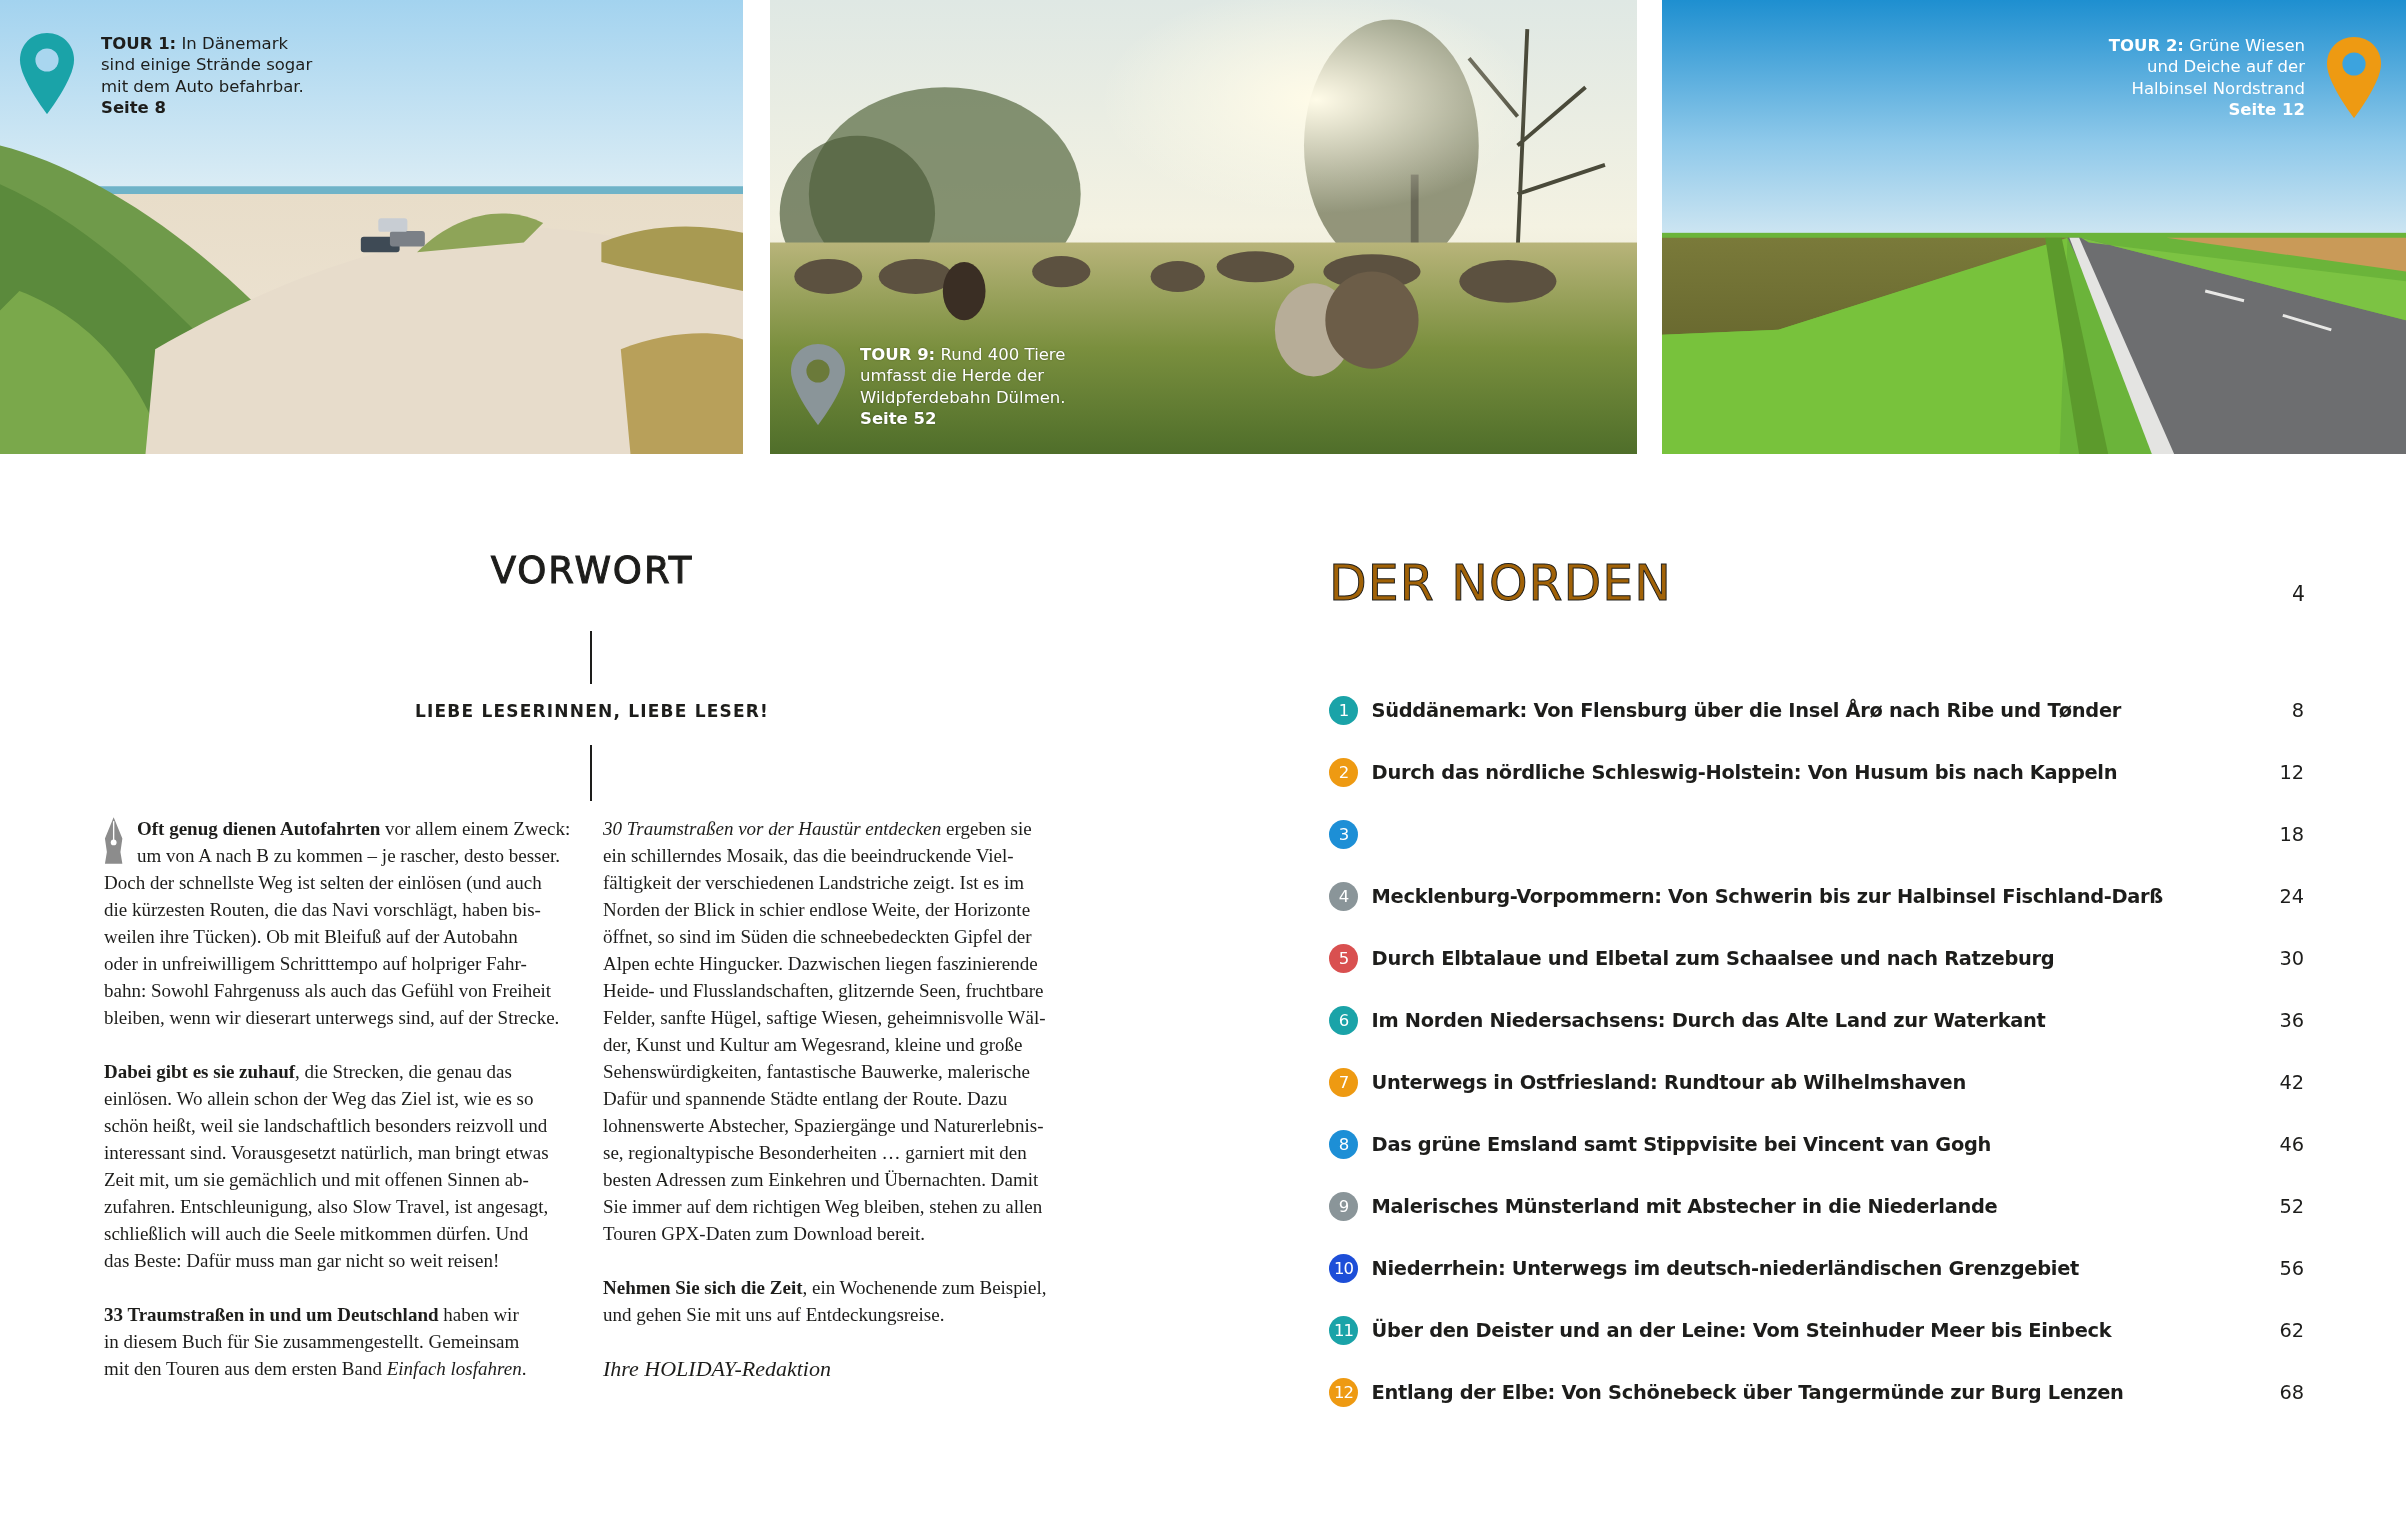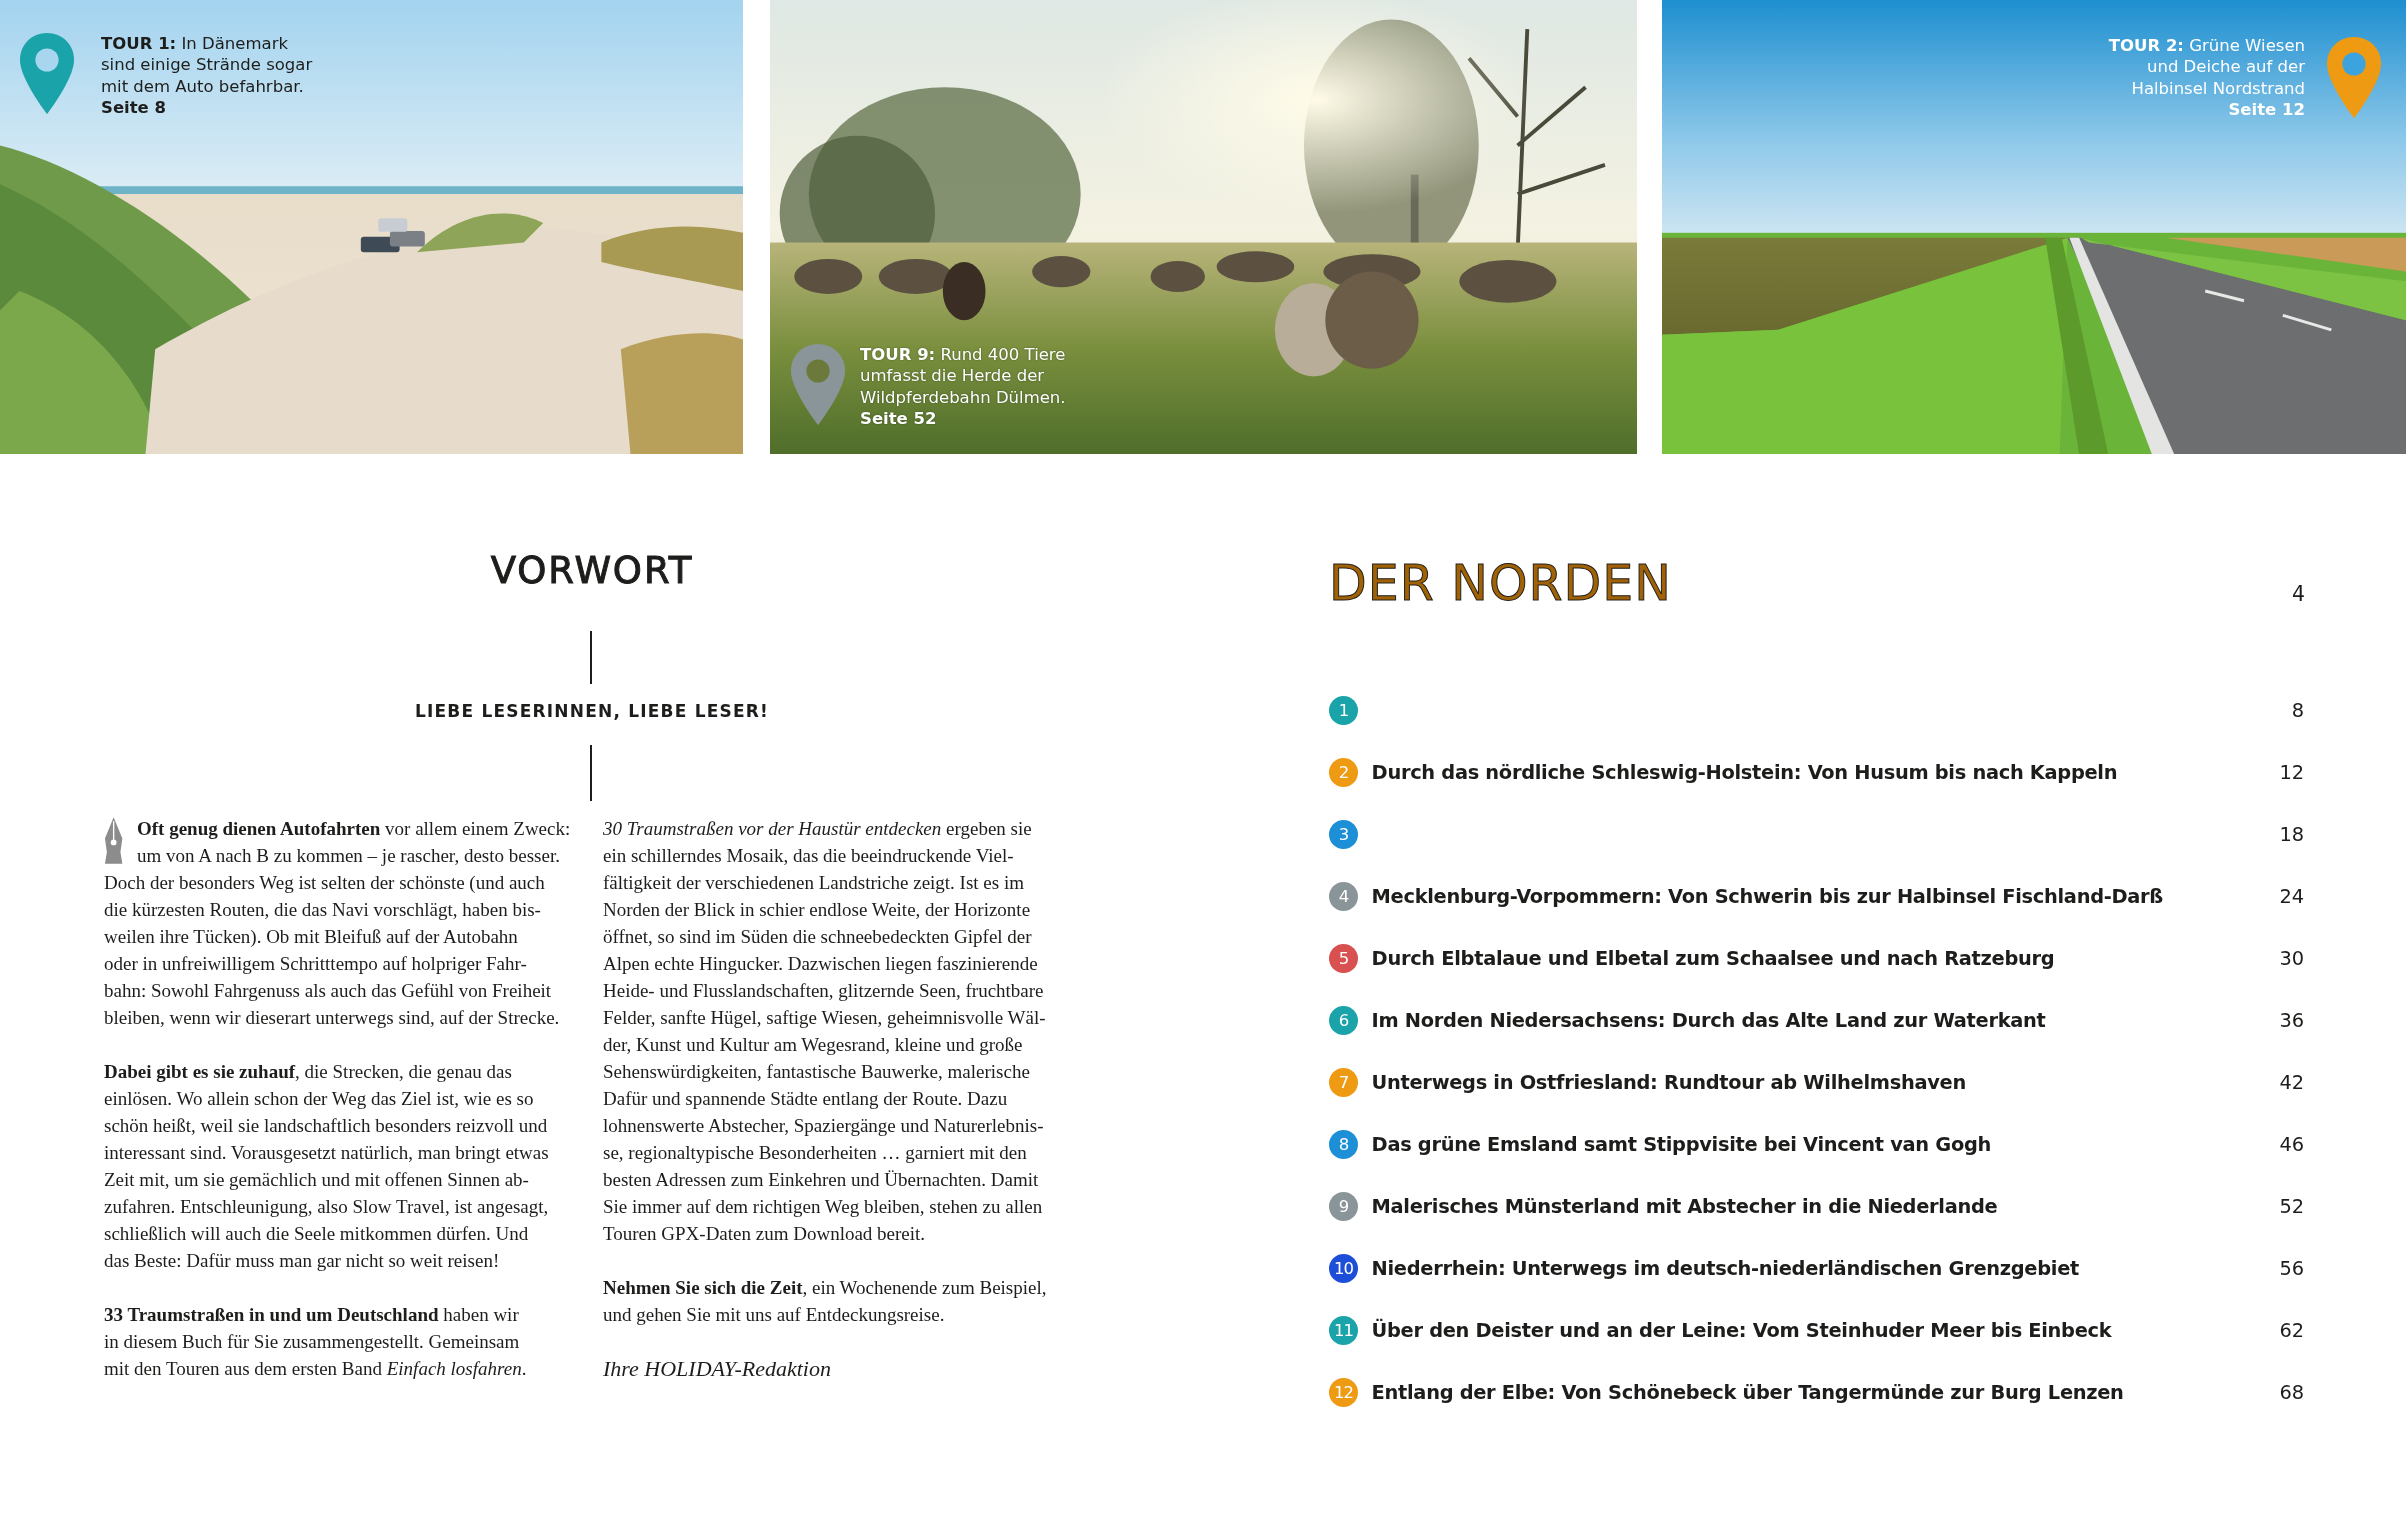--- a/index.html
+++ b/index.html
@@ -229,21 +229,21 @@
 <svg id="nib-icon" viewBox="0 0 22 48">
   <path d="M11 0 L20 22 L18 36 L20 48 L2 48 L4 36 L2 22 Z" fill="#8c8c8c"></path>
   <circle cx="11" cy="26" r="3" fill="#ffffff"></circle>
   <rect x="10.3" y="4" width="1.4" height="20" fill="#ffffff"></rect>
 </svg>
 
 <div class="textcol" id="col-1">
   <p class="first-para">
     <span class="line indent"><b>Oft genug dienen Autofahrten</b><span> vor allem einem Zweck:</span></span>
     <span class="line indent">um von A nach B zu kommen – je rascher, desto besser.</span>
-    <span class="line">Doch der besonders Weg ist selten der schönste (und auch</span>
+    <span class="line">Doch der schnellste Weg ist selten der einlösen (und auch</span>
     <span class="line">die kürzesten Routen, die das Navi vorschlägt, haben bis-</span>
     <span class="line">weilen ihre Tücken). Ob mit Bleifuß auf der Autobahn</span>
     <span class="line">oder in unfreiwilligem Schritttempo auf holpriger Fahr-</span>
     <span class="line">bahn: Sowohl Fahrgenuss als auch das Gefühl von Freiheit</span>
     <span class="line">bleiben, wenn wir dieserart unterwegs sind, auf der Strecke.</span>
   </p>
   <p>
     <span class="line"><b>Dabei gibt es sie zuhauf</b><span>, die Strecken, die genau das</span></span>
     <span class="line">einlösen. Wo allein schon der Weg das Ziel ist, wie es so</span>
     <span class="line">schön heißt, weil sie landschaftlich besonders reizvoll und</span>
@@ -285,20 +285,21 @@
   </p>
   <span id="signature">Ihre HOLIDAY-Redaktion</span>
 </div>
 
 <h2 id="toc-title">DER NORDEN</h2>
 <div id="toc-title-page">4</div>
 
 <ul id="toc-list">
     <li class="toc-item">
     <span class="toc-num" style="background: rgb(26, 163, 168);">1</span>
+    <span class="toc-label">Süddänemark: Von Flensburg über die Insel Årø nach Ribe und Tønder</span>
     <span class="toc-page">8</span>
   </li>
     <li class="toc-item">
     <span class="toc-num" style="background: rgb(238, 154, 18);">2</span>
     <span class="toc-label">Durch das nördliche Schleswig-Holstein: Von Husum bis nach Kappeln</span>
     <span class="toc-page">12</span>
   </li>
     <li class="toc-item">
     <span class="toc-num" style="background: rgb(29, 143, 214);">3</span>
     <span class="toc-page">18</span>

